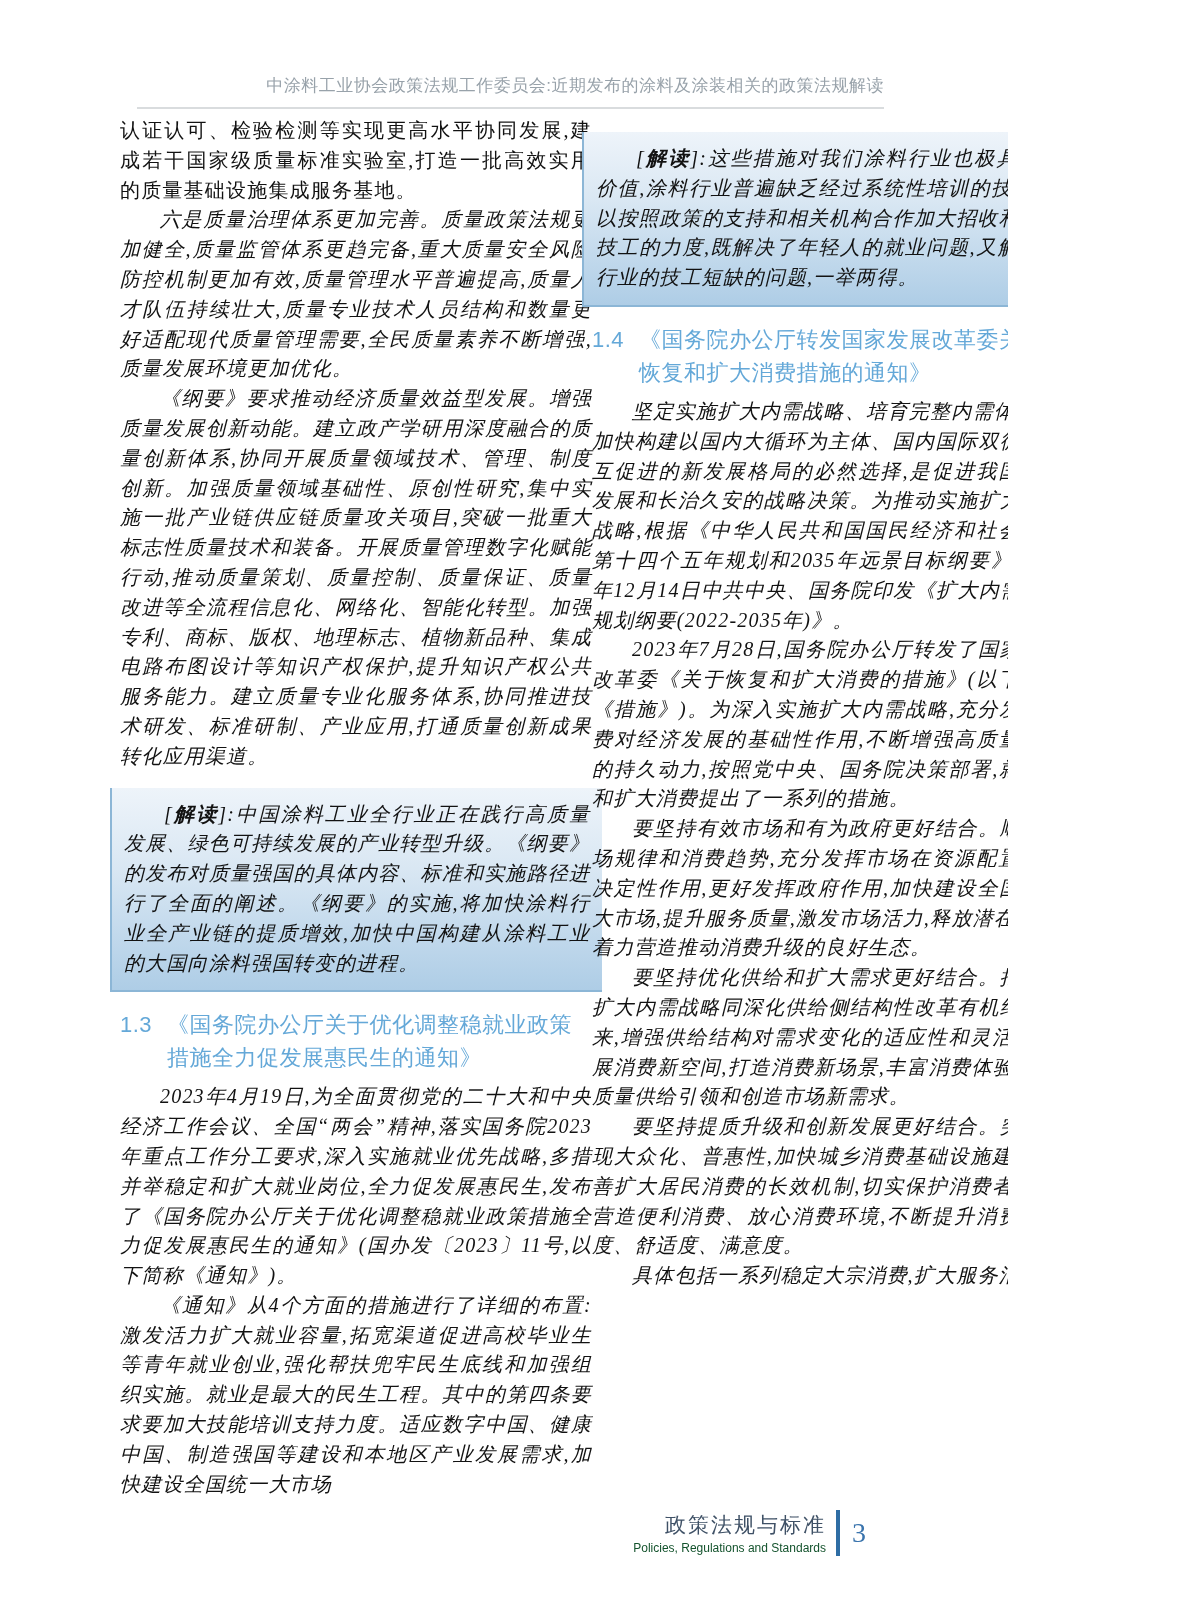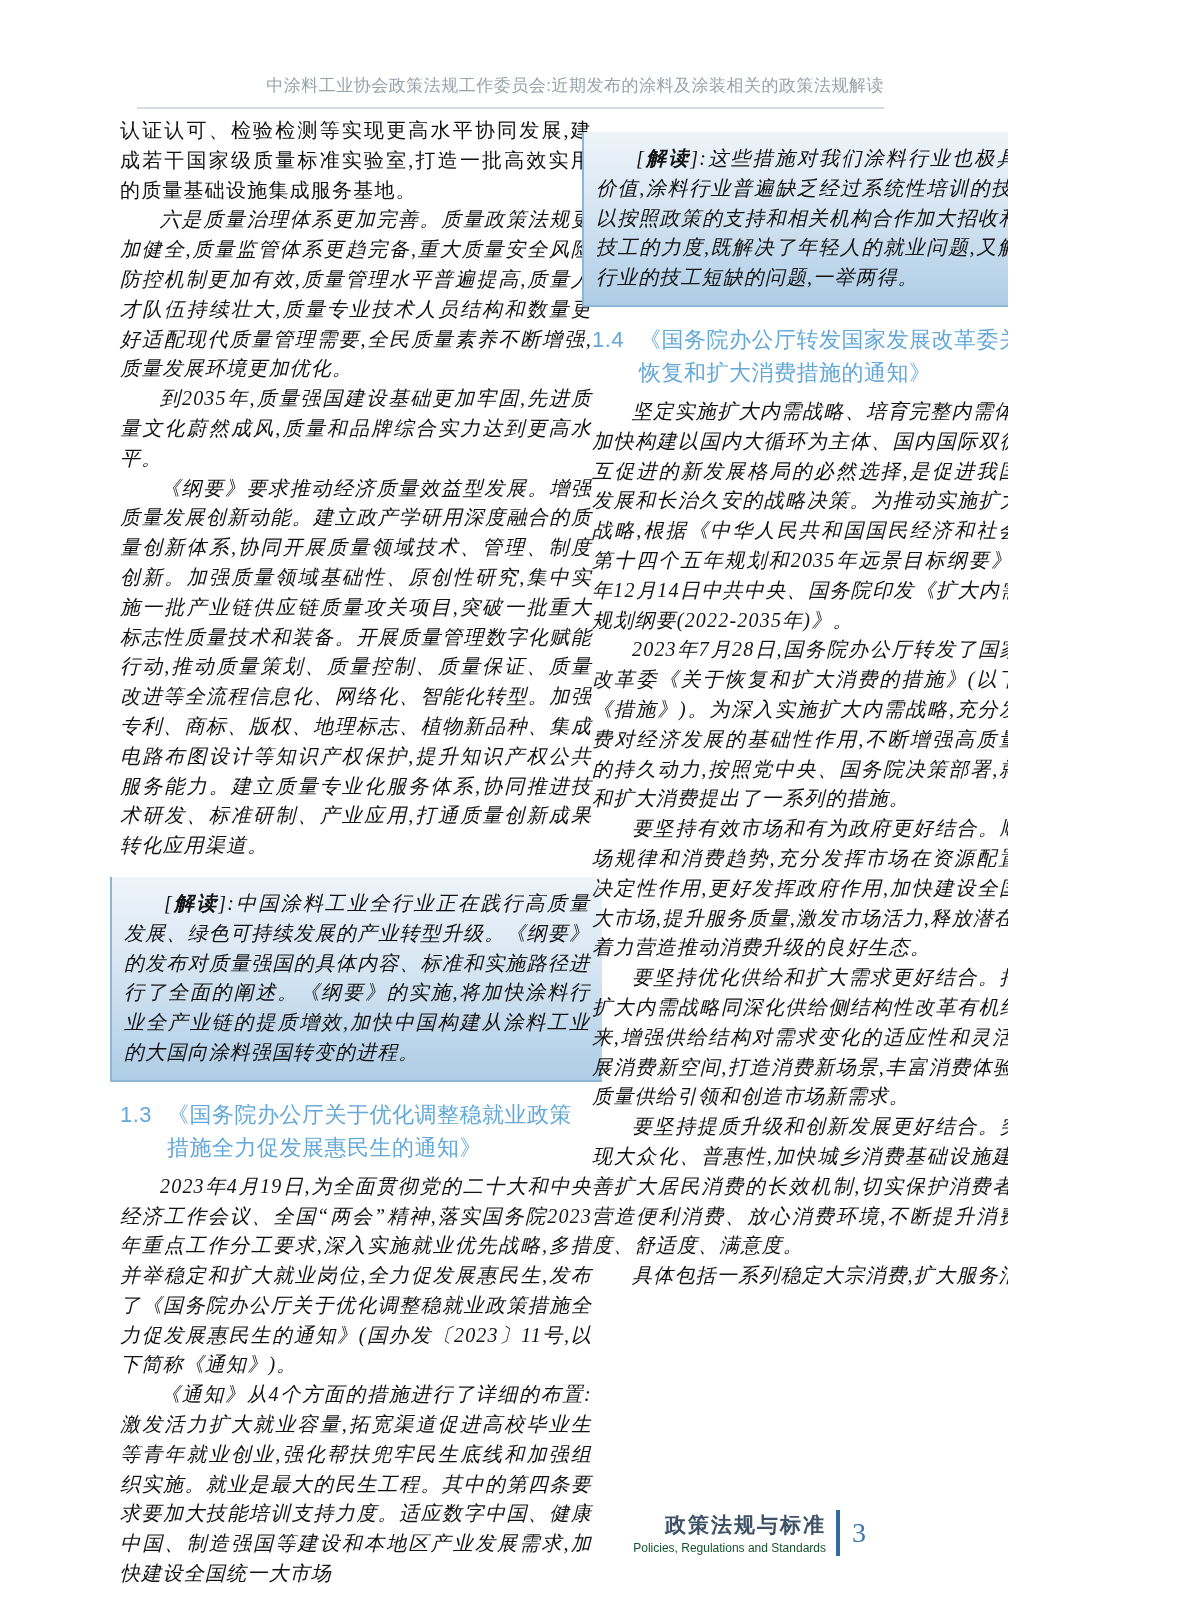--- a/index.html
+++ b/index.html
@@ -63,21 +63,21 @@
   .section-title{flex:1 1 auto;}
   
   .footer{
     position:absolute;
     right:142px;bottom:44px;
     display:flex;align-items:center;gap:10px;
   }
   .footer-titles{text-align:right;}
   .footer-cn{
     font-family:"Liberation Sans",sans-serif;
-    font-weight:bold;font-size:21px;color:#3f5166;letter-spacing:2px;
+    font-weight:normal;font-size:21px;color:#3f5166;letter-spacing:2px;
   }
   .footer-en{
     font-family:"Liberation Sans",sans-serif;
     font-size:12px;color:#14532d;margin-top:2px;
   }
   .footer-bar{width:4px;height:46px;background:#2e6da4;}
   .footer-page{
     font-family:"Liberation Serif",serif;
     font-size:28px;color:#3a74ad;padding-left:2px;
   }
@@ -89,21 +89,20 @@
 
   <div class="header">
     <span>中涂料工业协会政策法规工作委员会:近期发布的涂料及涂装相关的政策法规解读</span>
   </div>
 
   <div class="columns">
 
     <div class="col">
       <p class="body">认证认可、检验检测等实现更高水平协同发展,建成若干国家级质量标准实验室,打造一批高效实用的质量基础设施集成服务基地。</p>
       <p class="body indent">六是质量治理体系更加完善。质量政策法规更加健全,质量监管体系更趋完备,重大质量安全风险防控机制更加有效,质量管理水平普遍提高,质量人才队伍持续壮大,质量专业技术人员结构和数量更好适配现代质量管理需要,全民质量素养不断增强,质量发展环境更加优化。</p>
-      <p class="body indent">到2035年,质量强国建设基础更加牢固,先进质量文化蔚然成风,质量和品牌综合实力达到更高水平。</p>
       <p class="body indent">《纲要》要求推动经济质量效益型发展。增强质量发展创新动能。建立政产学研用深度融合的质量创新体系,协同开展质量领域技术、管理、制度创新。加强质量领域基础性、原创性研究,集中实施一批产业链供应链质量攻关项目,突破一批重大标志性质量技术和装备。开展质量管理数字化赋能行动,推动质量策划、质量控制、质量保证、质量改进等全流程信息化、网络化、智能化转型。加强专利、商标、版权、地理标志、植物新品种、集成电路布图设计等知识产权保护,提升知识产权公共服务能力。建立质量专业化服务体系,协同推进技术研发、标准研制、产业应用,打通质量创新成果转化应用渠道。</p>
 
       <div class="interp-box">
         <p class="body indent"><span>[</span><span class="interp-label-bold">解读</span><span>]:</span><span>中国涂料工业全行业正在践行高质量发展、绿色可持续发展的产业转型升级。《纲要》的发布对质量强国的具体内容、标准和实施路径进行了全面的阐述。《纲要》的实施,将加快涂料行业全产业链的提质增效,加快中国构建从涂料工业的大国向涂料强国转变的进程。</span></p>
       </div>
 
       <div class="section-heading">
         <span class="section-number">1.3</span>
         <span class="section-title">《国务院办公厅关于优化调整稳就业政策措施全力促发展惠民生的通知》</span>
       </div>

